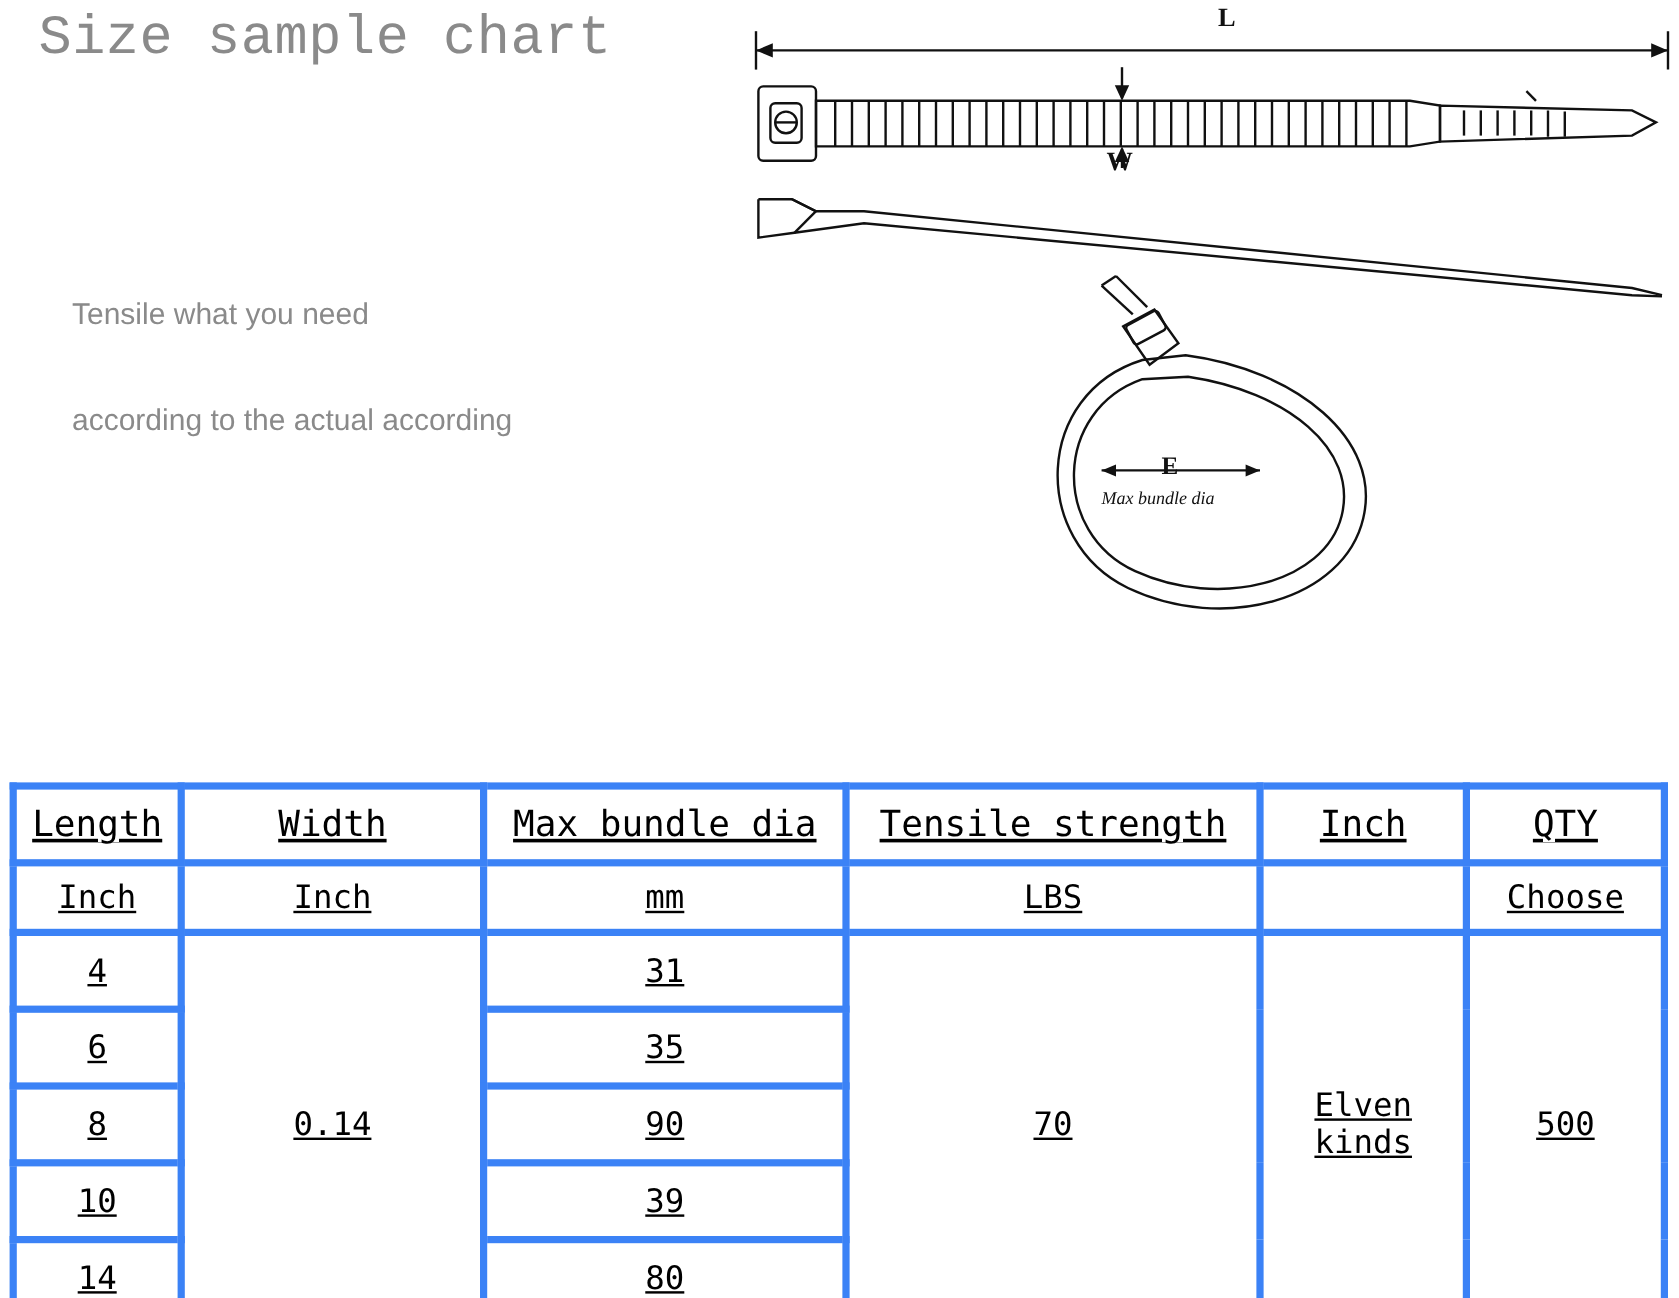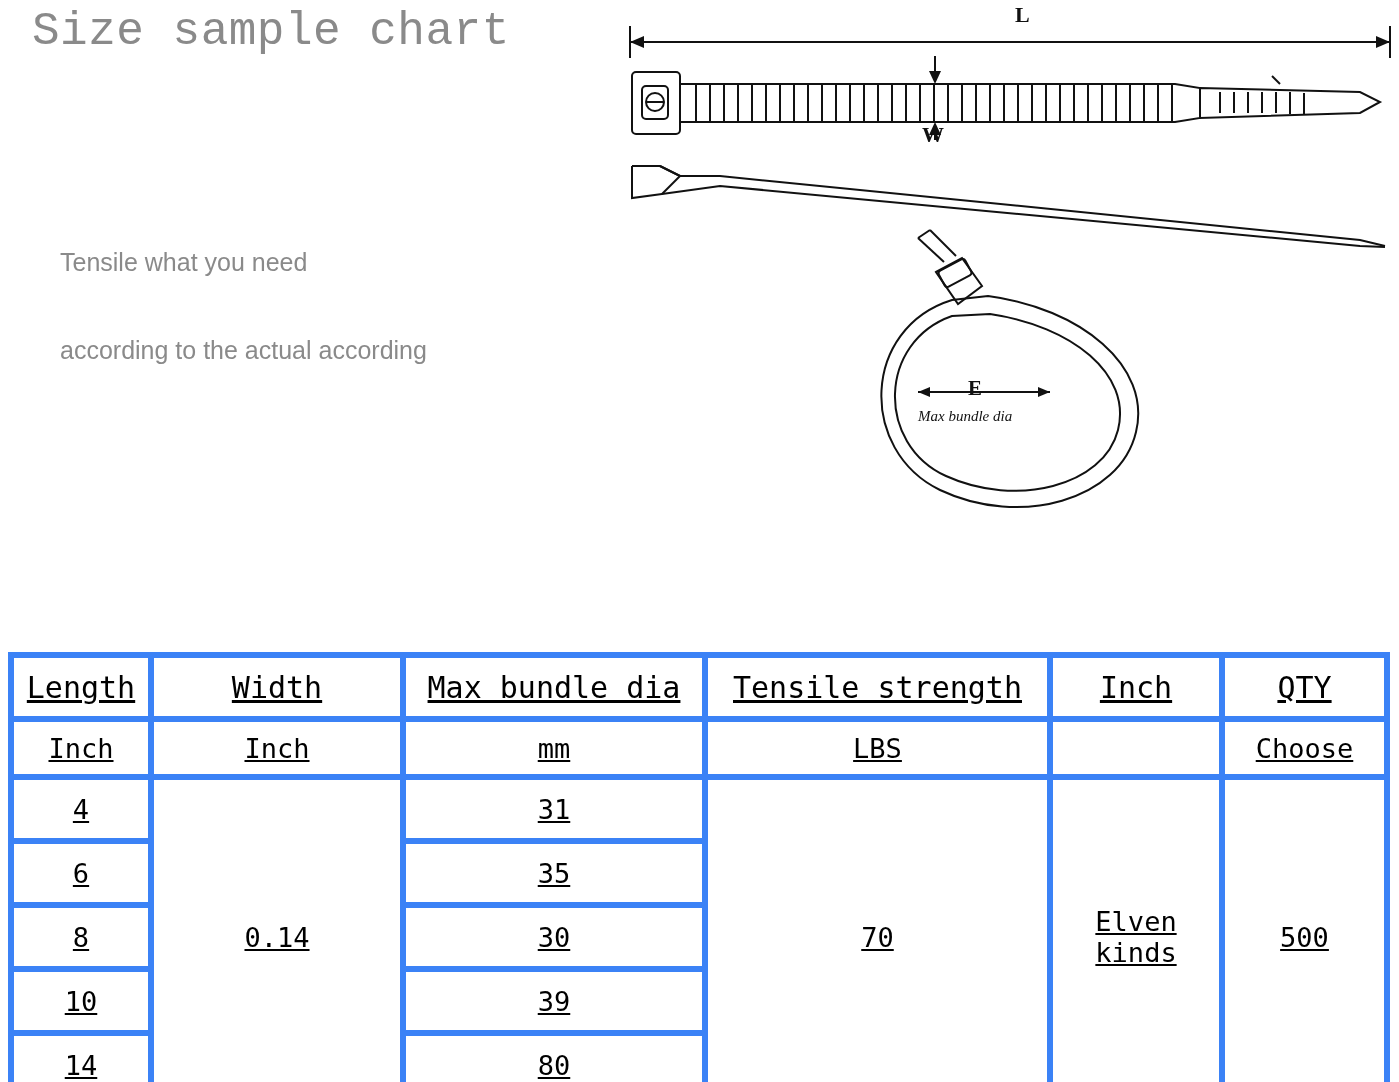--- a/index.html
+++ b/index.html
@@ -256,21 +256,21 @@
       <td class="body-cell" rowspan="5">70</td>
       <td class="body-cell" rowspan="5">Elven kinds</td>
       <td class="body-cell" rowspan="5">500</td>
     </tr>
     <tr>
       <td class="body-cell">6</td>
       <td class="body-cell">35</td>
     </tr>
     <tr>
       <td class="body-cell">8</td>
-      <td class="body-cell">30</td>
+      <td class="body-cell">90</td>
     </tr>
     <tr>
       <td class="body-cell">10</td>
       <td class="body-cell">39</td>
     </tr>
     <tr>
       <td class="body-cell">14</td>
       <td class="body-cell">80</td>
     </tr>
   </tbody>

